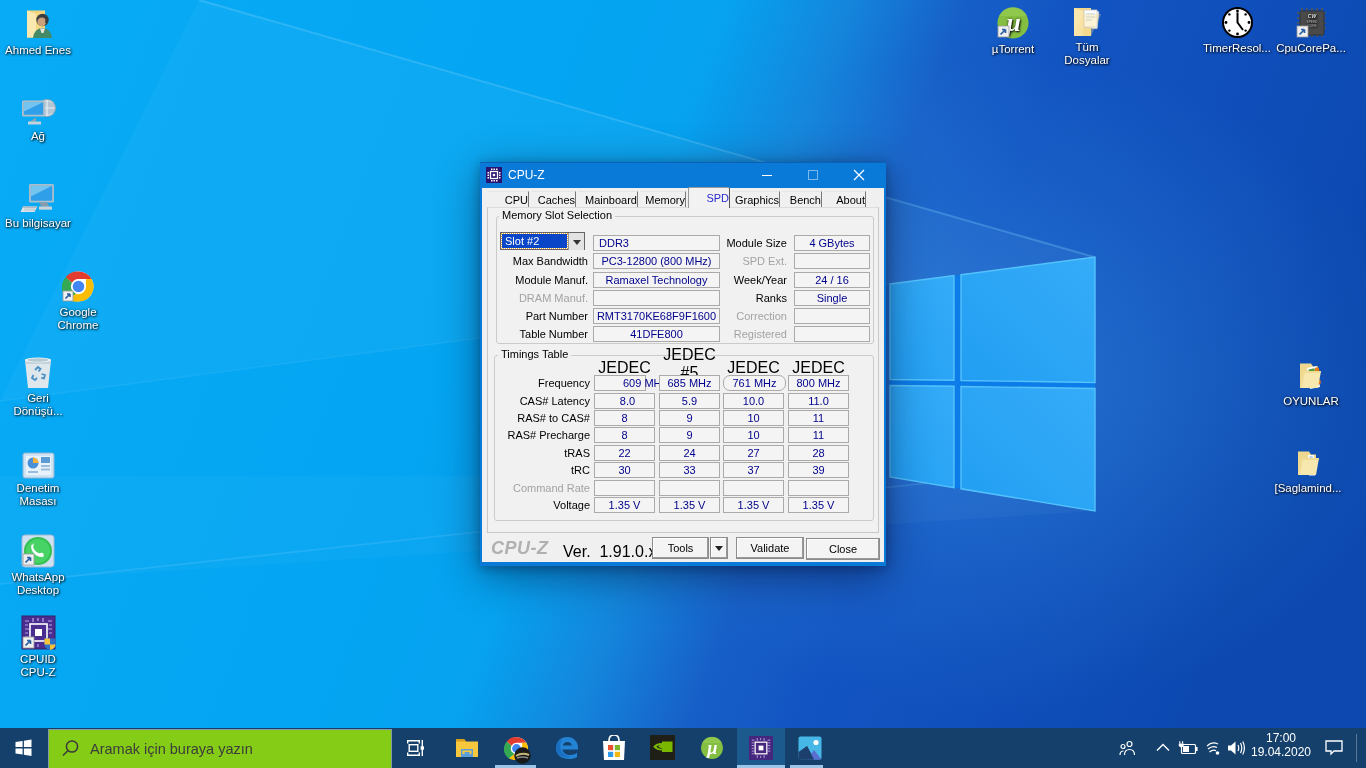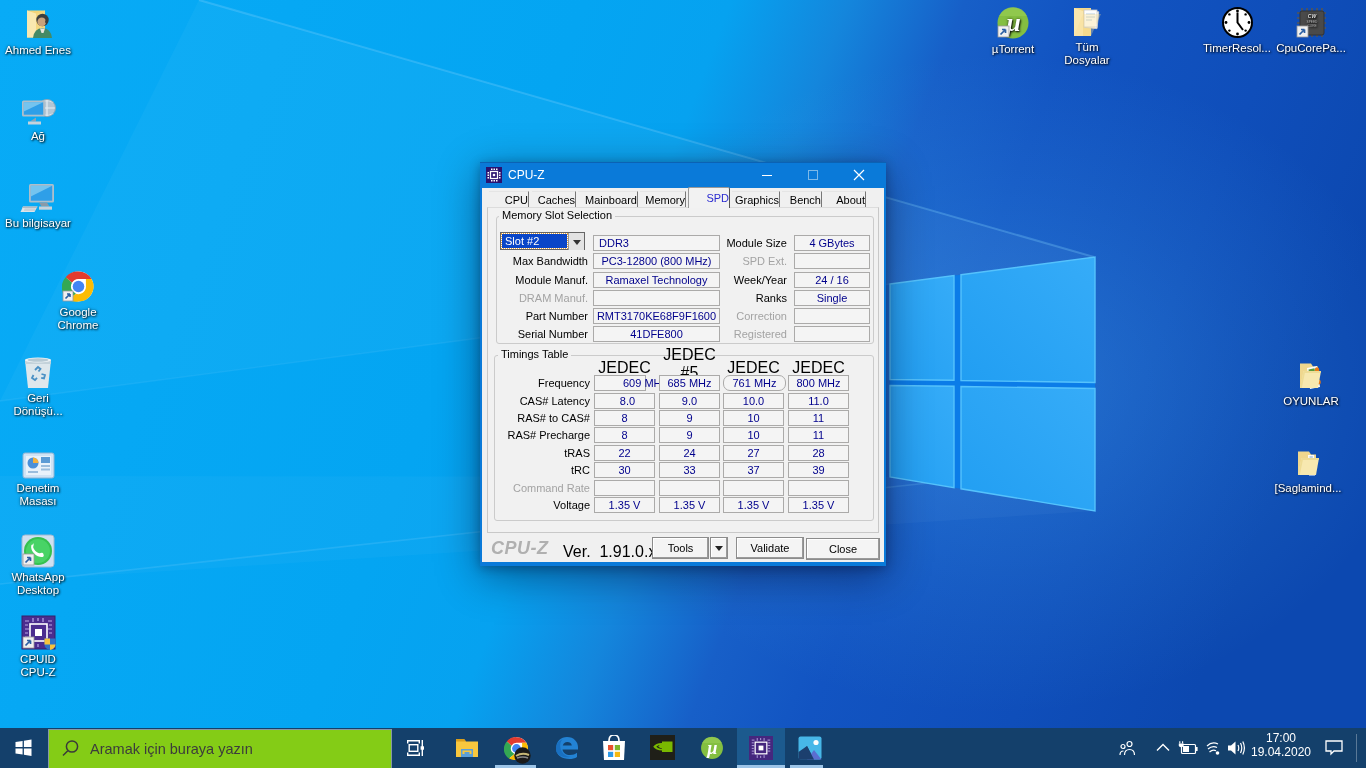--- a/index.html
+++ b/index.html
@@ -342,21 +342,21 @@
     <div class="f" style="left:111px; top:73px;  width:127px; text-align:left; padding-left:5px;">DDR3</div>
     <div class="f" style="left:111px; top:91px;  width:127px;">PC3-12800 (800 MHz)</div>
     <div class="f" style="left:111px; top:110px; width:127px;">Ramaxel Technology</div>
     <div class="f" style="left:111px; top:128px; width:127px;"></div>
     <div class="f" style="left:111px; top:146px; width:127px;">RMT3170KE68F9F1600</div>
     <div class="f" style="left:111px; top:164px; width:127px;">41DFE800</div>
     <div class="lb" style="left:6px; top:93px;  width:100px;">Max Bandwidth</div>
     <div class="lb" style="left:6px; top:112px; width:100px;">Module Manuf.</div>
     <div class="lb dis" style="left:6px; top:130px; width:100px;">DRAM Manuf.</div>
     <div class="lb" style="left:6px; top:148px; width:100px;">Part Number</div>
-    <div class="lb" style="left:6px; top:166px; width:100px;">Serial Number</div>
+    <div class="lb" style="left:6px; top:166px; width:100px;">Table Number</div>
 
     <div class="f" style="left:312px; top:73px;  width:76px;">4 GBytes</div>
     <div class="f" style="left:312px; top:91px;  width:76px;"></div>
     <div class="f" style="left:312px; top:110px; width:76px;">24 / 16</div>
     <div class="f" style="left:312px; top:128px; width:76px;">Single</div>
     <div class="f" style="left:312px; top:146px; width:76px;"></div>
     <div class="f" style="left:312px; top:164px; width:76px;"></div>
     <div class="lb" style="left:205px; top:75px;  width:100px;">Module Size</div>
     <div class="lb dis" style="left:205px; top:93px;  width:100px;">SPD Ext.</div>
     <div class="lb" style="left:205px; top:112px; width:100px;">Week/Year</div>
@@ -378,21 +378,21 @@
     <div class="lb" style="left:8px; top:284.5px; width:100px;">tRAS</div>
     <div class="lb" style="left:8px; top:302px; width:100px;">tRC</div>
     <div class="lb dis" style="left:8px; top:319.5px; width:100px;">Command Rate</div>
     <div class="lb" style="left:8px; top:337px; width:100px;">Voltage</div>
 
     <div class="f" style="left:112px; top:213px; width:52px;padding-left:28px;">609 MHz</div>
     <div class="f" style="left:177px; top:213px; width:61px;">685 MHz</div>
     <div class="f" style="left:241px; top:213px; width:63px;border-radius:7px;">761 MHz</div>
     <div class="f" style="left:306px; top:213px; width:61px;">800 MHz</div>
     <div class="f" style="left:112px; top:230.5px; width:61px;padding-left:6px;">8.0</div>
-    <div class="f" style="left:177px; top:230.5px; width:61px;">9.0</div>
+    <div class="f" style="left:177px; top:230.5px; width:61px;">5.9</div>
     <div class="f" style="left:241px; top:230.5px; width:61px;">10.0</div>
     <div class="f" style="left:306px; top:230.5px; width:61px;">11.0</div>
     <div class="f" style="left:112px; top:247.5px; width:61px;">8</div>
     <div class="f" style="left:177px; top:247.5px; width:61px;">9</div>
     <div class="f" style="left:241px; top:247.5px; width:61px;">10</div>
     <div class="f" style="left:306px; top:247.5px; width:61px;">11</div>
     <div class="f" style="left:112px; top:265px; width:61px;">8</div>
     <div class="f" style="left:177px; top:265px; width:61px;">9</div>
     <div class="f" style="left:241px; top:265px; width:61px;">10</div>
     <div class="f" style="left:306px; top:265px; width:61px;">11</div>

